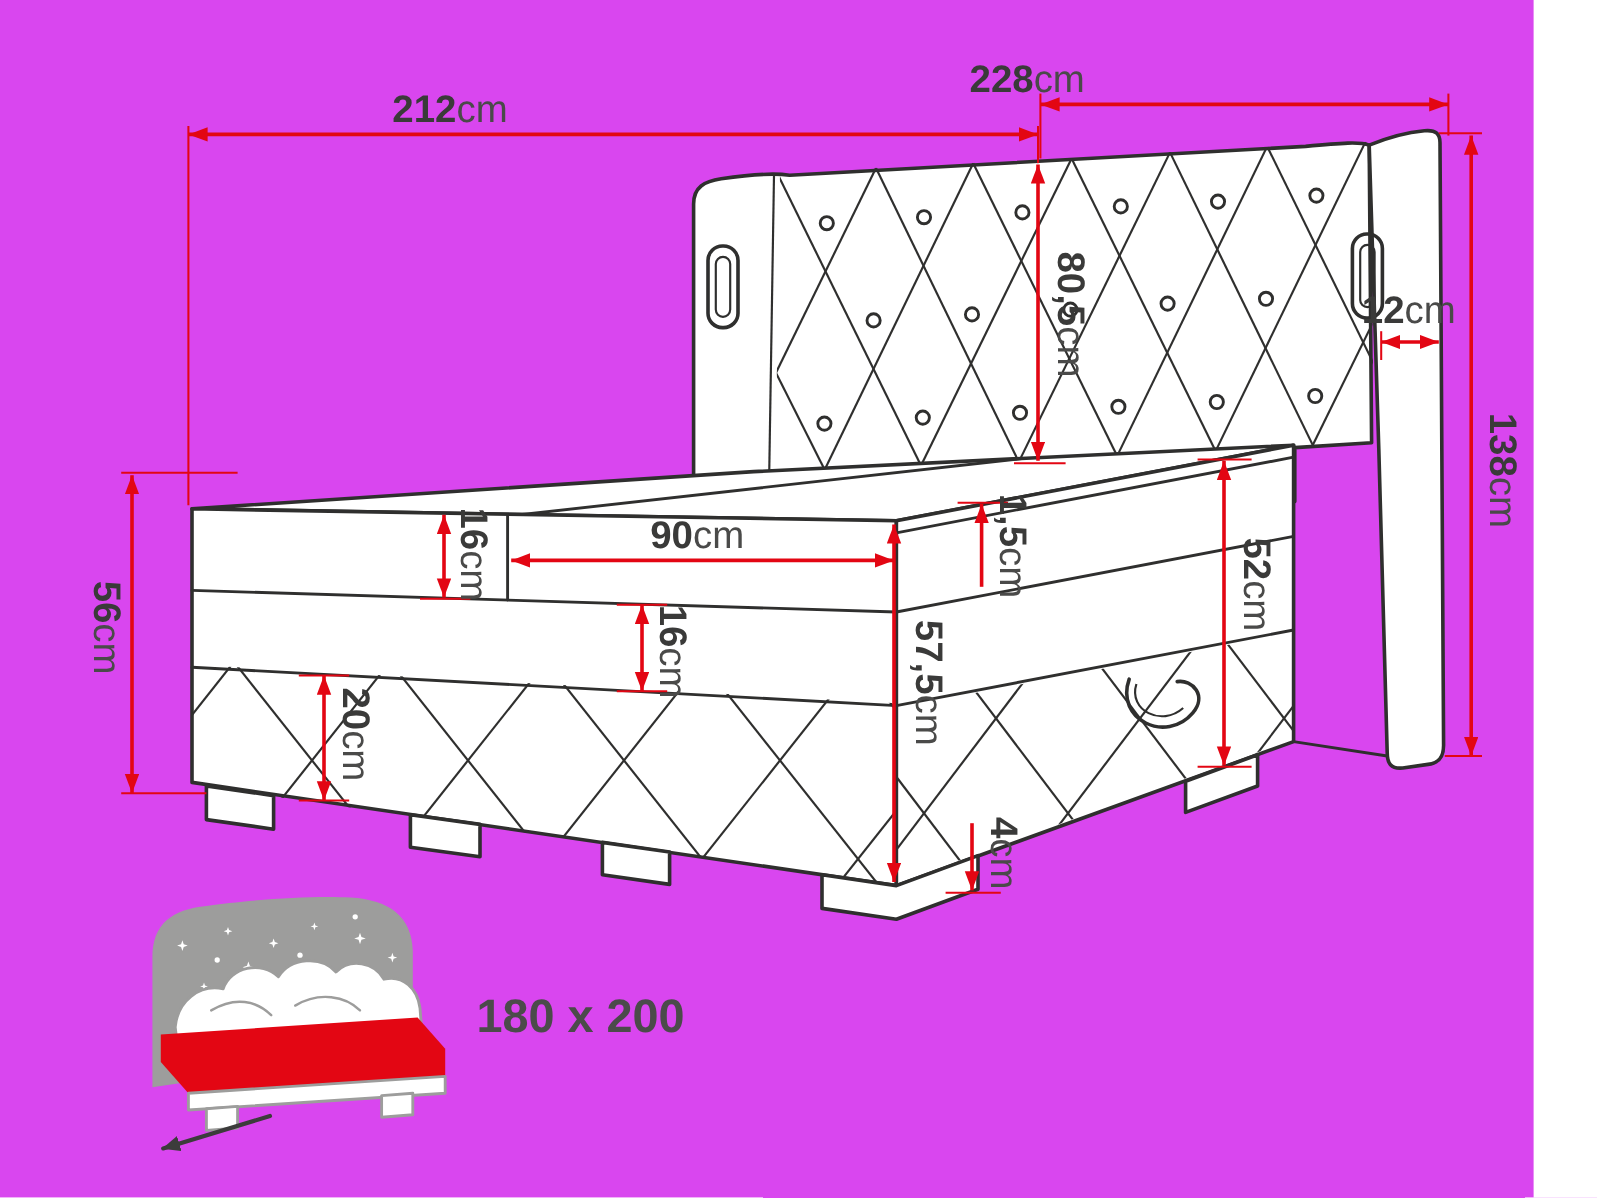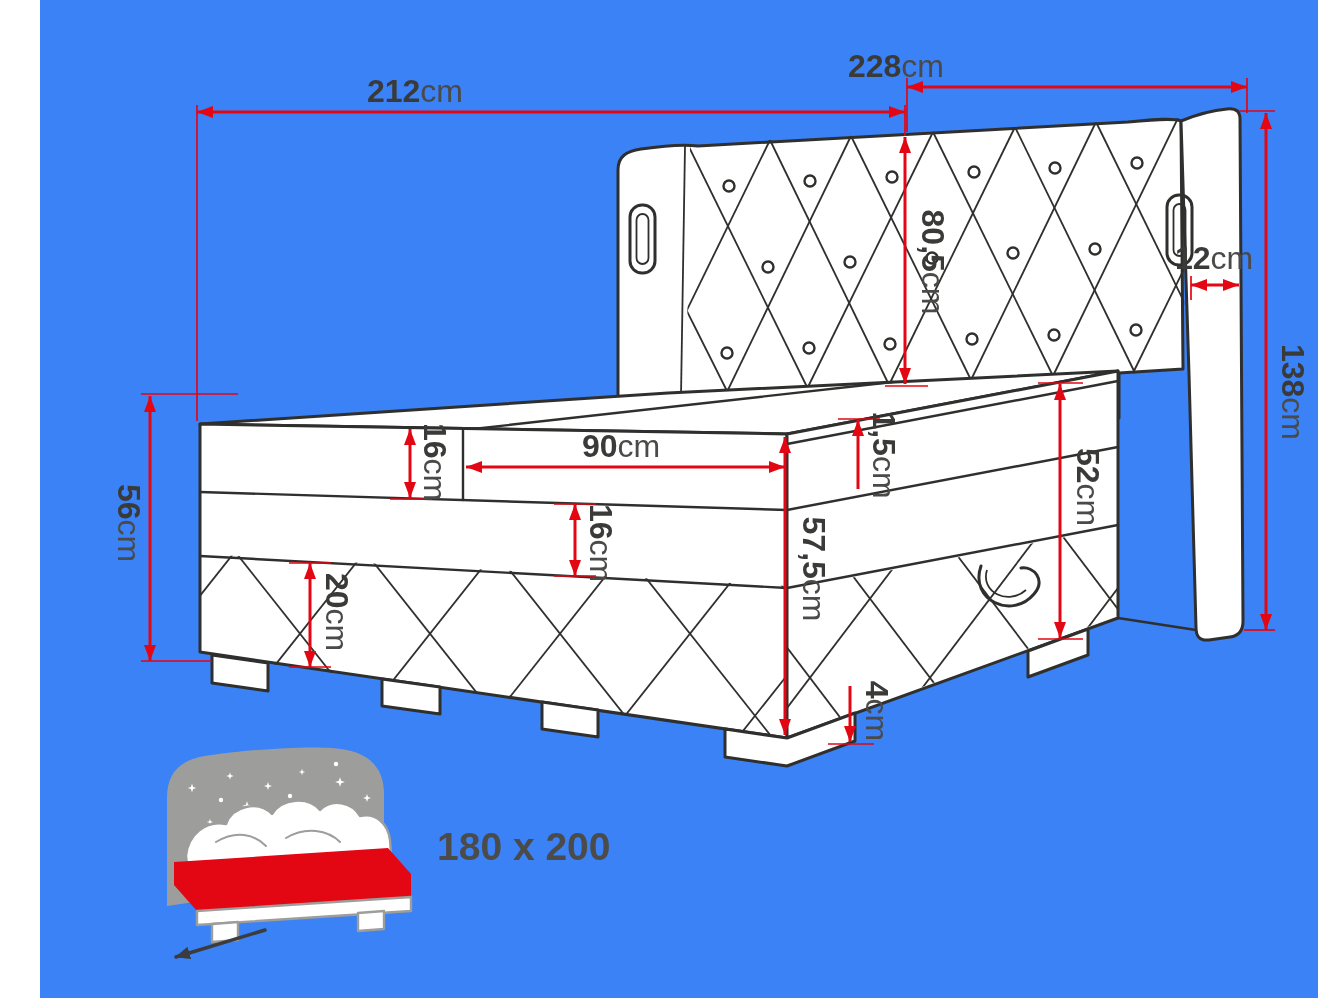--- a/index.html
+++ b/index.html
@@ -1,16 +1,16 @@
 <!DOCTYPE html>
 <html><head>
 <meta charset="utf-8">
 <style>
   html,body{margin:0;padding:0;background:#ffffff;}
-  .stage{position:relative;width:1278px;height:998px;background:#3b82f6;overflow:hidden;margin-left:40px;}
+  .stage{position:relative;width:1278px;height:998px;background:#d946ef;overflow:hidden;}
   svg{position:absolute;left:0;top:0;display:block;}
   
   .olf{fill:#ffffff;stroke:#2f2f2e;stroke-width:3;stroke-linejoin:round;stroke-linecap:round;}
   .ol{fill:none;stroke:#2f2f2e;stroke-width:3;stroke-linejoin:round;stroke-linecap:round;}
   .seam{fill:none;stroke:#2f2f2e;stroke-width:2.4;stroke-linecap:round;}
   .lat{fill:none;stroke:#2f2f2e;stroke-width:1.8;}
   .quilt{fill:none;stroke:#2f2f2e;stroke-width:1.8;}
   .btn{fill:#ffffff;stroke:#2f2f2e;stroke-width:2.4;}
   
   .red{fill:none;stroke:#e30613;stroke-width:3;}

